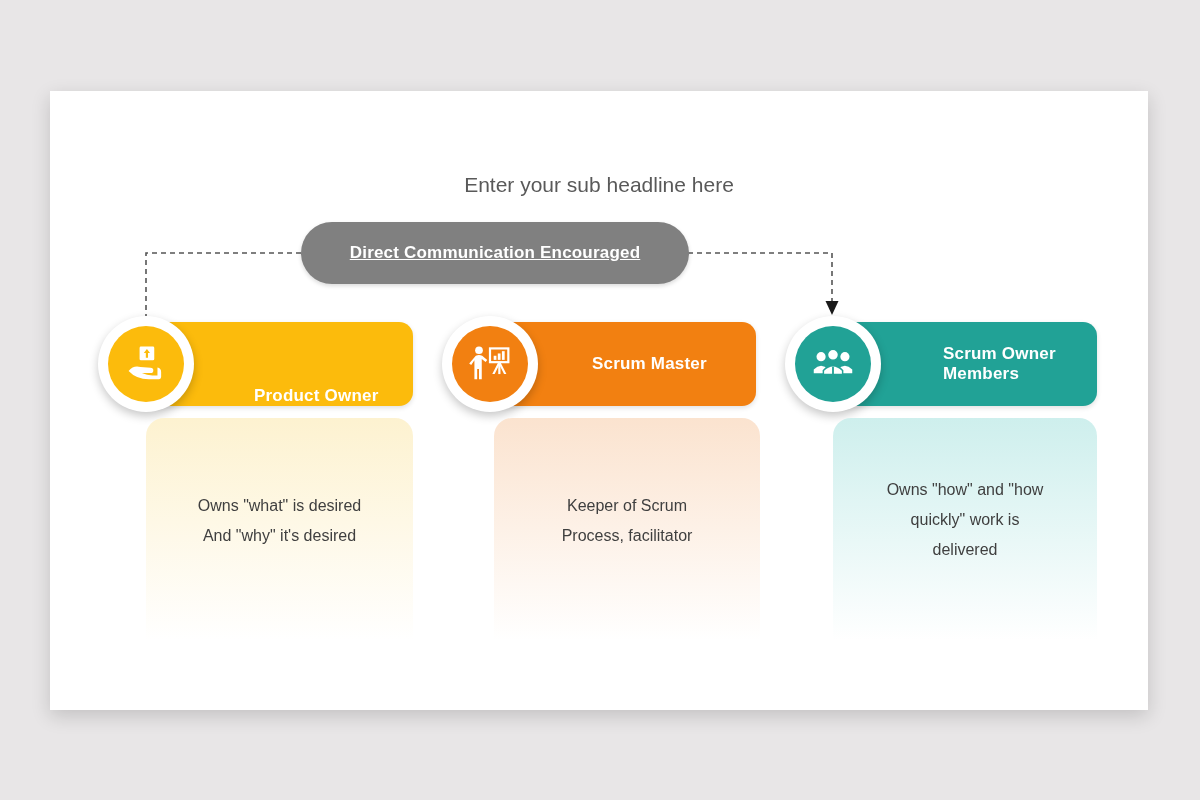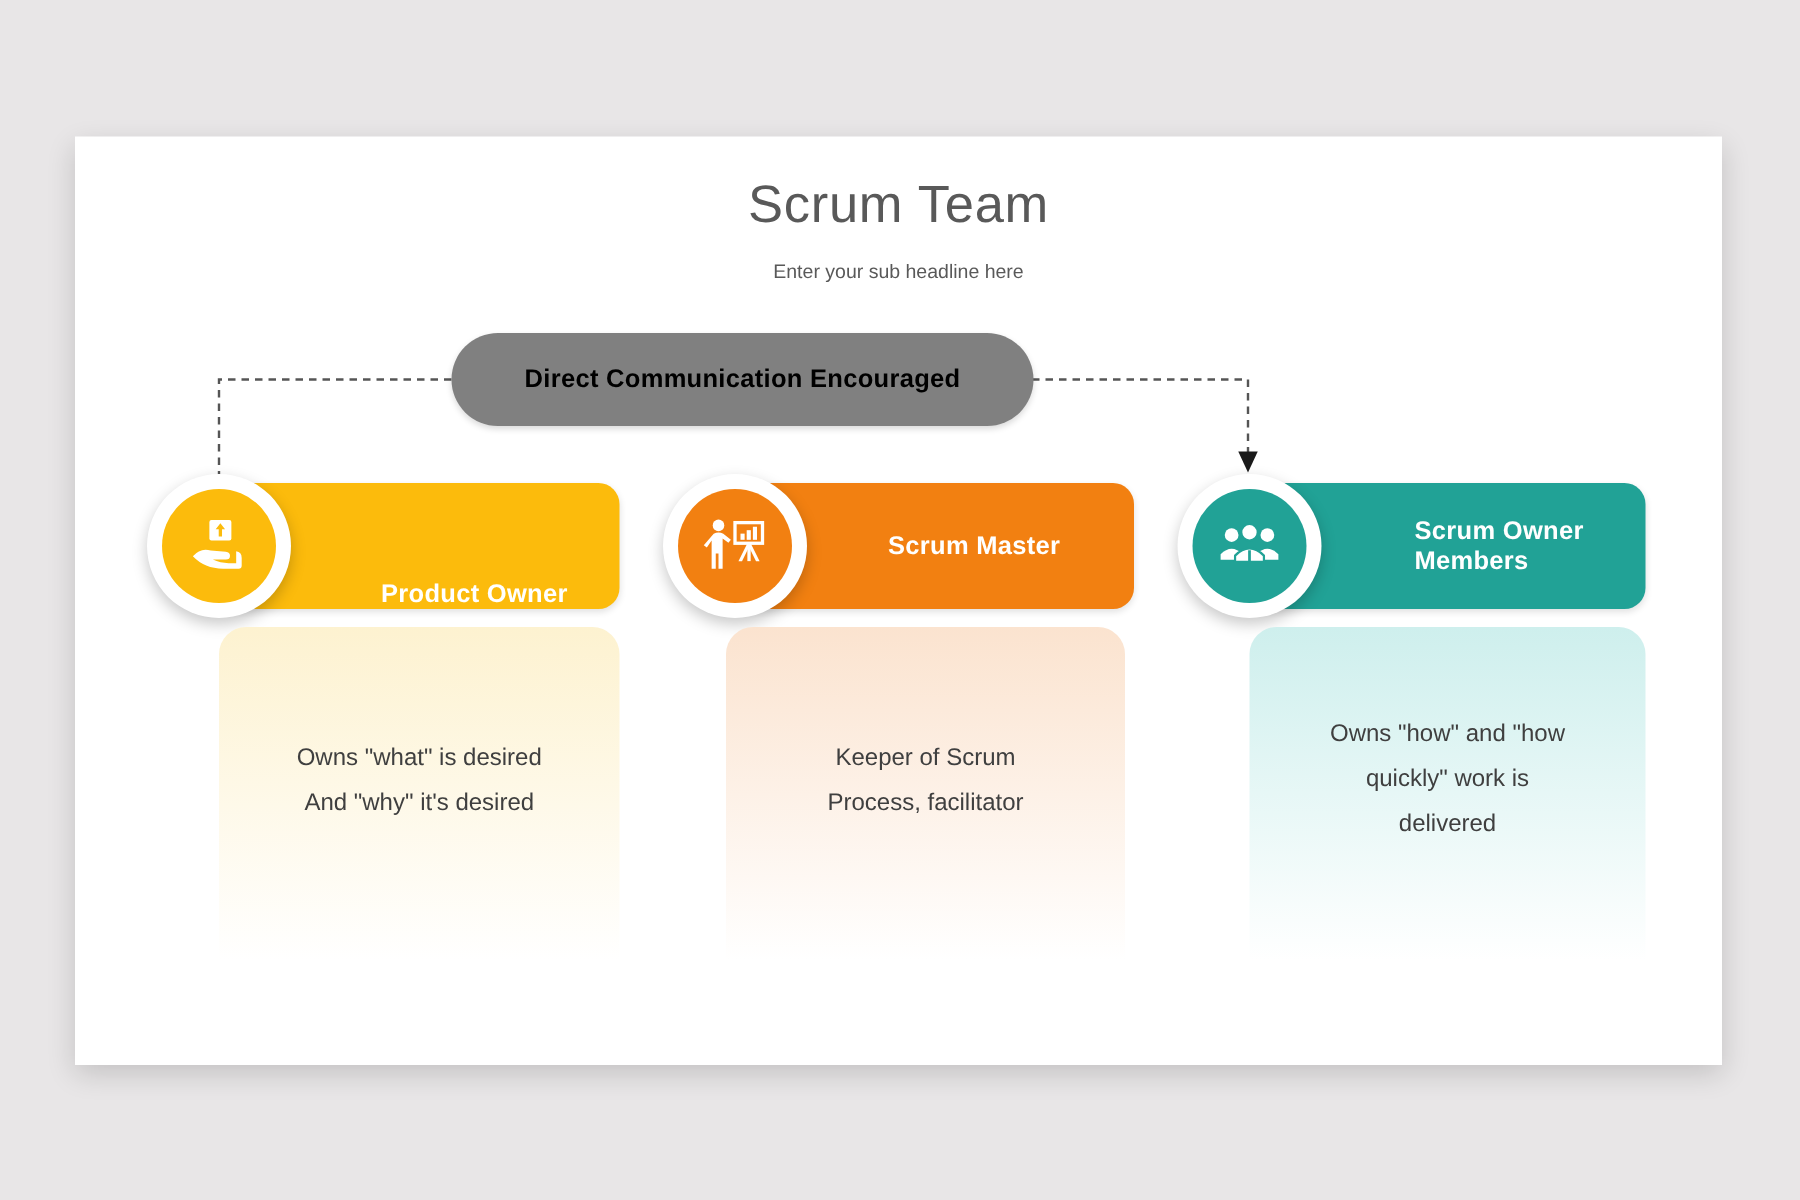--- a/index.html
+++ b/index.html
@@ -13,32 +13,32 @@
     background:#ffffff; box-shadow:0 6px 18px rgba(0,0,0,.16);
   }
 
   .title {
     position:absolute; top:26px; left:0; width:100%;
     text-align:center; font-size:35px; font-weight:500; color:#595959;
     letter-spacing:.5px;
   }
   .subtitle {
     position:absolute; top:82px; left:0; width:100%;
-    text-align:center; font-size:13px; color:#595959;
+    text-align:center; font-size:21px; color:#595959;
   }
 
   .connectors { position:absolute; left:0; top:0; width:1098px; height:619px; }
 
   .pill {
     position:absolute; left:251px; top:131px; width:388px; height:62px;
     background:var(--banner-color,#808080); border-radius:31px;
     display:flex; align-items:center; justify-content:center;
     box-shadow:0 2px 4px rgba(0,0,0,.15);
   }
-  .pill span { color:#000000; font-size:17px; font-weight:bold; letter-spacing:.2px; }
+  .pill span { color:#ffffff; font-size:17px; font-weight:bold; letter-spacing:.2px;text-decoration:underline; }
 
   .col { position:absolute; top:0; left:0; width:100%; height:100%; }
 
   .bar {
     position:absolute; top:231px; height:84px; border-radius:14px;
     background:var(--accent); display:flex; align-items:center;
     box-shadow:0 2px 5px rgba(0,0,0,.12);
   }
   .bar-label { color:#ffffff; font-size:17px; font-weight:bold; letter-spacing:.2px; }
 
@@ -62,33 +62,32 @@
     font-size:16px; line-height:30px; padding:0 14px;
   }
 
   
   .c1 .bar  { left:96px;  width:267px; padding-left:108px;align-items:flex-end; }
   .c1 .ring { left:48px; }
   .c1 .card { left:96px;  width:267px; } .c1 .card p { padding-top:73px; }
 
   .c2 .bar  { left:440px; width:266px; padding-left:102px; }
   .c2 .ring { left:392px; }
-  .c2 .card { left:434px; width:266px; } .c2 .card p { padding-top:73px; }
+  .c2 .card { left:444px; width:266px; } .c2 .card p { padding-top:73px; }
 
   .c3 .bar  { left:783px; width:264px; padding-left:110px; }
   .c3 .ring { left:735px; }
   .c3 .card { left:783px; width:264px; } .c3 .card p { padding-top:57px; }
 </style>
 </head>
 <body>
 
 <div class="stage">
   <div class="slide">
 
-    <h1 class="title">Scrum Team</h1>
     <p class="subtitle">Enter your sub headline here</p>
 
     <svg class="connectors" viewBox="0 0 1098 619" xmlns="http://www.w3.org/2000/svg">
       <path d="M251 162 H96 V226" fill="none" stroke="#555555" stroke-width="1.6" stroke-dasharray="5 4"></path>
       <path d="M638 162 H782 V211" fill="none" stroke="#555555" stroke-width="1.6" stroke-dasharray="5 4"></path>
       <polygon points="775.5,210 788.5,210 782,224" fill="#1a1a1a"></polygon>
     </svg>
 
     <div class="pill" style="--banner-color: #808080;">
       <span>Direct Communication Encouraged</span>

